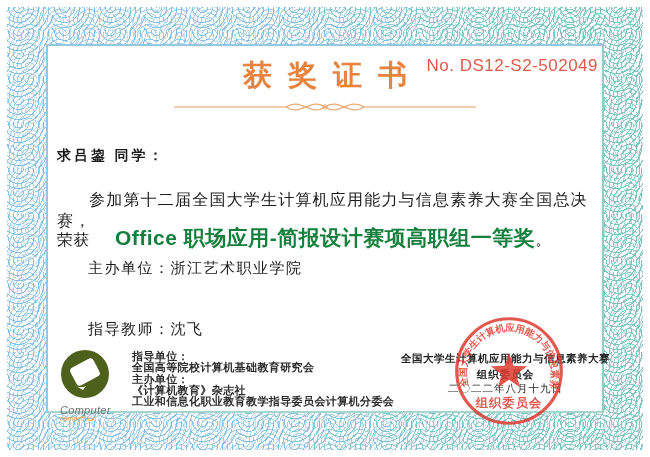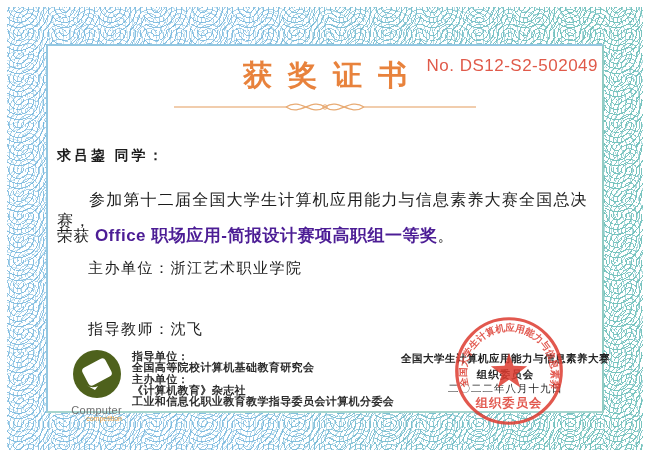--- a/index.html
+++ b/index.html
@@ -69,41 +69,42 @@
     font-size:16px; letter-spacing:1.2px;
     text-indent:2em; color:#1c1c1c;
   }
   .body-line2 {
     position:absolute; top:224px; left:57px; right:56px;
     font-family:"Liberation Serif", serif;
     font-size:15.5px; letter-spacing:1px; color:#1c1c1c;
   }
   .body-line2 .award-bold {
     font-family:"Liberation Sans", sans-serif;
-    font-weight:bold; font-size:17px; letter-spacing:.5px;
-    color:#4c1d95;
+    font-weight:bold; font-size:21px; letter-spacing:.5px;
+    color:#15803d;
+    margin-left:20px;
   }
   .school-line, .teacher-line {
     position:absolute; left:88px;
     font-family:"Liberation Serif", serif;
     font-size:15px; letter-spacing:1.5px; color:#1c1c1c;
   }
   .school-line { top:259px; }
   .teacher-line { top:292px;margin-top:28px; }
 
   
   .footer-left {
     position:absolute; left:60px; top:349px;
     display:flex; align-items:flex-start; gap:10px;
   }
   .org-lines {
     font-size:11px; line-height:11.3px; font-weight:bold;
     color:#2c2c2c; letter-spacing:.4px; padding-top:2px;
   }
-  .logo-wordmark { text-align:right; width:62px; }
+  .logo-wordmark { text-align:left; width:62px;font-style:italic; }
   .logo-computer { font-size:11px; color:#6f6f6f; letter-spacing:.3px; margin-top:1px; }
   .logo-competition { font-size:7px; color:#e39a3e; margin-top:-1px; }
 
   
   .footer-right {
     position:absolute; left:378px; top:352px; width:255px;
     text-align:center; color:#222;
   }
   .fr-line1 { font-size:10.5px; font-weight:bold; letter-spacing:.5px; }
   .fr-line2 { font-size:10.5px; font-weight:bold; margin-top:2px; letter-spacing:1px; }

